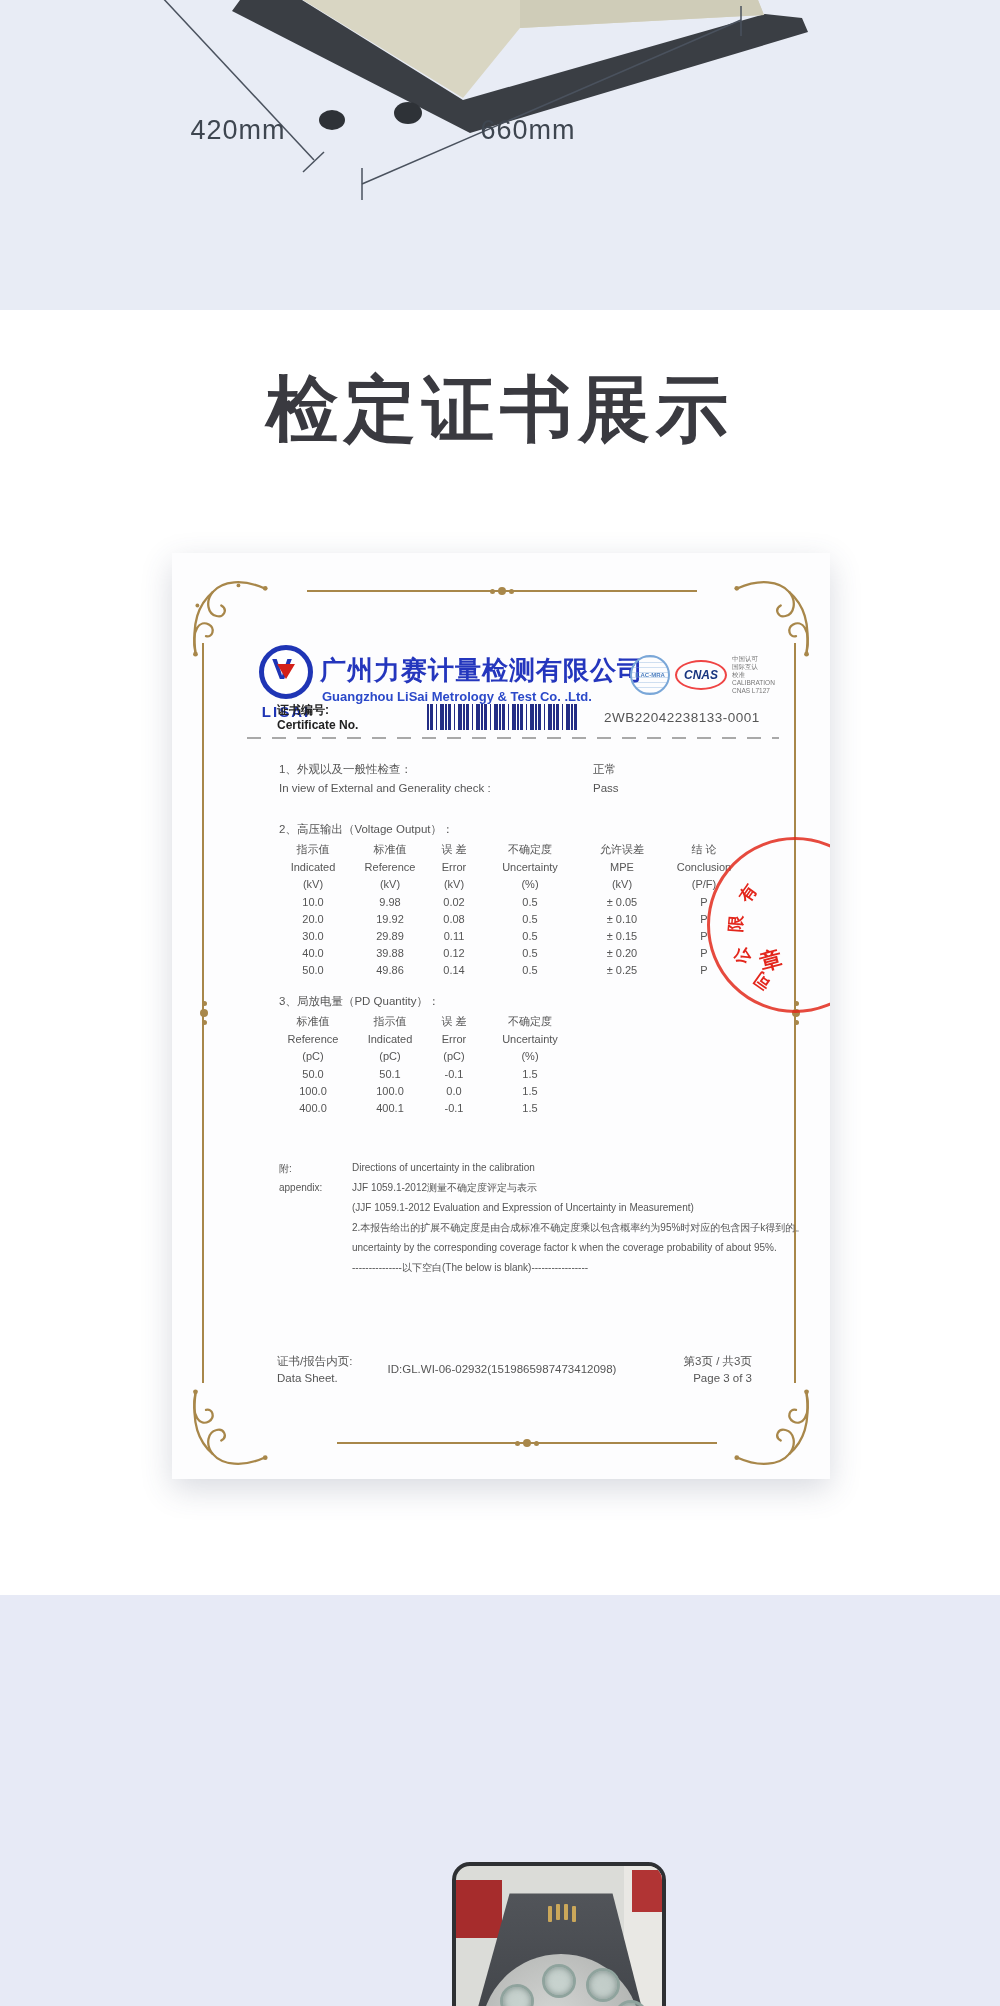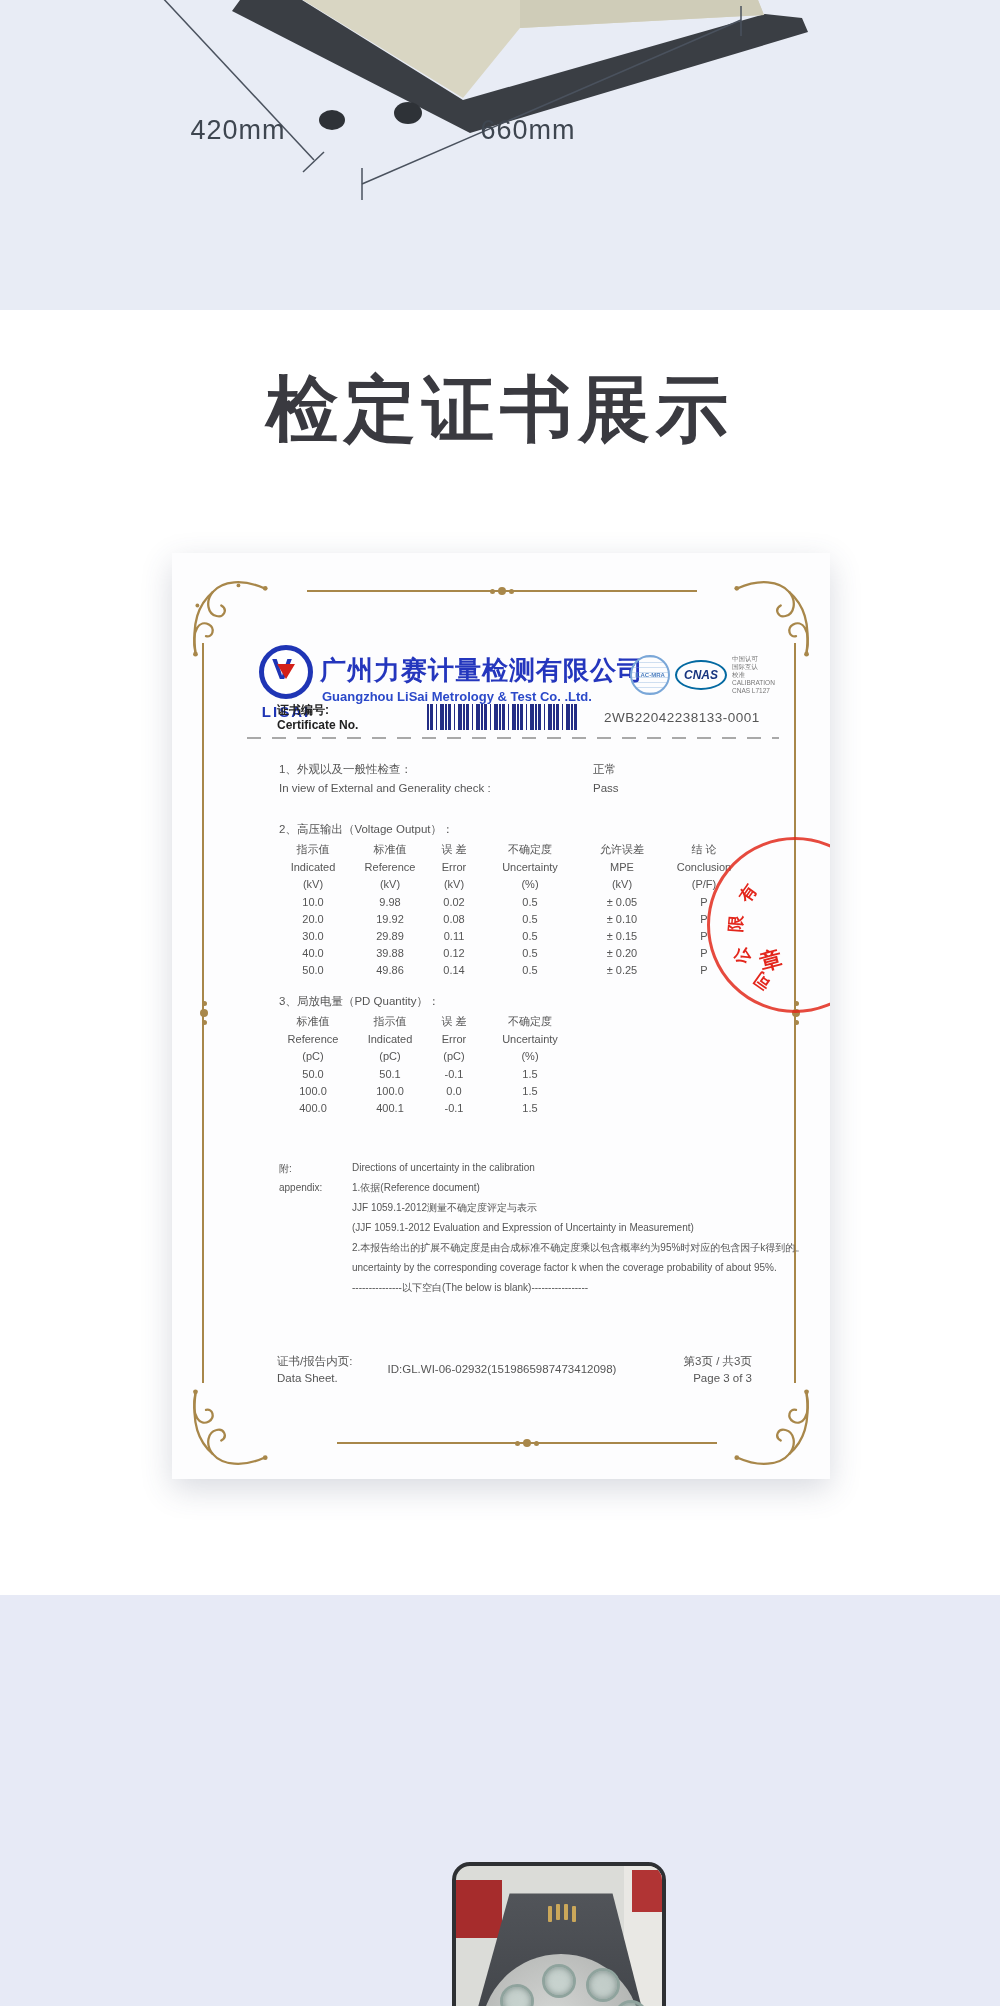--- a/index.html
+++ b/index.html
@@ -45,21 +45,21 @@
   .logo-v { position:absolute; left:8px; top:2px; font-size:30px; font-weight:bold; color:#1f35b5; }
   .logo-text { margin-top:4px; font-size:15px; font-weight:bold; color:#1f35b5; letter-spacing:2px; }
 
   .company-cn { position:absolute; left:148px; top:100px; font-size:26px; font-weight:bold; color:#2436bd; letter-spacing:1px; }
   .company-en { position:absolute; left:150px; top:136px; font-size:13px; font-weight:bold; color:#2b49c9; }
 
   .accred { position:absolute; left:458px; top:102px; display:flex; align-items:center; gap:5px; }
   .ilac-circle { width:40px; height:40px; border-radius:50%; border:2px solid #7aa7d8; color:#4d7fc0; font-size:6px; font-weight:bold;
     display:flex; align-items:center; justify-content:center; background:
     repeating-linear-gradient(0deg, rgba(122,167,216,.35) 0 1px, transparent 1px 5px); }
-  .cnas-oval { width:52px; height:30px; border:2px solid #0369a1; border-radius:50%; display:flex; align-items:center; justify-content:center;
+  .cnas-oval { width:52px; height:30px; border:2px solid #ef4444; border-radius:50%; display:flex; align-items:center; justify-content:center;
     font-size:12px; font-weight:bold; font-style:italic; color:#16347f; }
   .accred-lines { font-size:6.5px; color:#777; line-height:8px; }
   .accred-lines .litem { white-space:nowrap; }
 
   .certno-label { position:absolute; left:105px; top:150px; font-size:12px; font-weight:bold; color:#222; line-height:15px; }
   .barcode { position:absolute; left:255px; top:151px; width:150px; height:26px; background:
     repeating-linear-gradient(90deg,#232d85 0 2px,#fff 2px 3px,#232d85 3px 6px,#fff 6px 9px,#232d85 9px 10px,#fff 10px 13px,#232d85 13px 17px,#fff 17px 18px); }
   .certno-value { position:absolute; left:432px; top:157px; font-size:13.5px; color:#555; letter-spacing:.5px; }
   .dash-sep { position:absolute; left:75px; top:184px; width:532px; height:2px;
     background:repeating-linear-gradient(90deg,#a9a9a9 0 14px,transparent 14px 25px); }
@@ -348,21 +348,20 @@
       <span style="left:16px; top:72px; transform:rotate(-85deg);">限</span>
       <span style="left:22px; top:104px; transform:rotate(-115deg);">公</span>
       <span style="left:42px; top:129px; transform:rotate(-145deg);">司</span>
       <span style="left:50px; top:106px; font-size:22px; transform:rotate(-15deg);">章</span>
     </div>
 
     <div class="body-text pos" style="left:107px; top:609px; font-size:10px;">附:</div>
     <div class="body-text pos" style="left:107px; top:629px; font-size:10px;">appendix:</div>
     <div class="appendix-lines pos" style="left:180px; top:605px;">
         <div class="litem">Directions of uncertainty in the calibration</div>
-        <div class="litem">1.依据(Reference document)</div>
         <div class="litem">JJF 1059.1-2012测量不确定度评定与表示</div>
         <div class="litem">(JJF 1059.1-2012 Evaluation and Expression of Uncertainty in Measurement)</div>
         <div class="litem">2.本报告给出的扩展不确定度是由合成标准不确定度乘以包含概率约为95%时对应的包含因子k得到的。</div>
         <div class="litem">uncertainty by the corresponding coverage factor k when the coverage probability of about 95%.</div>
         <div class="litem">---------------以下空白(The below is blank)-----------------</div>
       </div>
 
     <div class="body-text pos footer-left" style="left:105px; top:800px;">
       <div>证书/报告内页:</div>
       <div>Data Sheet.</div>

